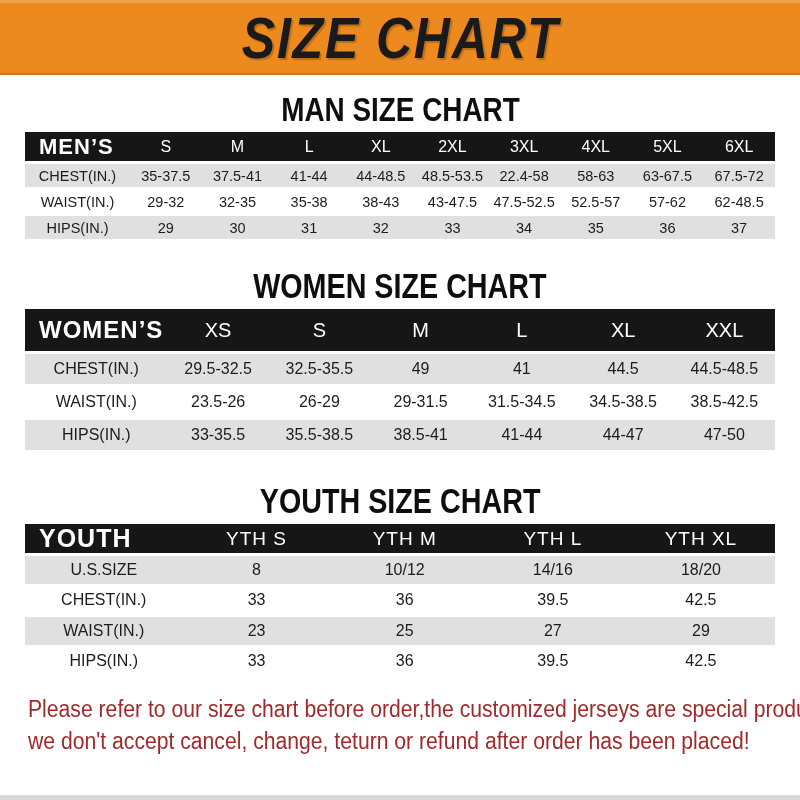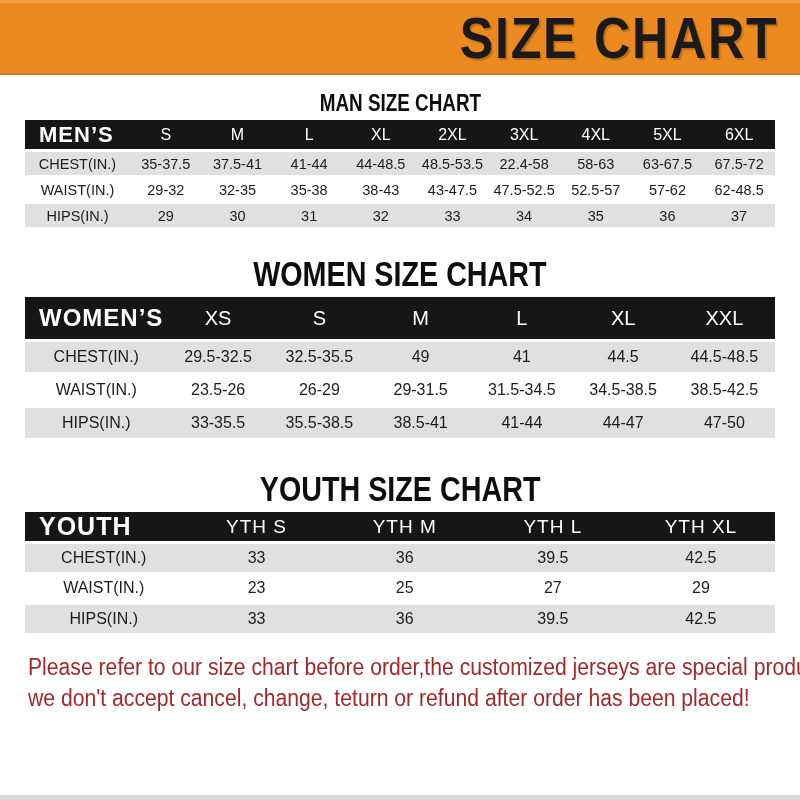--- a/index.html
+++ b/index.html
@@ -16,21 +16,22 @@
   }
 
   
   .banner {
     height: 70px;
     background: #EC8A20;
     border-top: 3px solid #f2a14b;
     border-bottom: 2px solid #c9781d;
     display: flex;
     align-items: center;
-    justify-content: flex-end;
+    justify-content: center;
+    font-style: italic;
   }
   .banner-text {
     display: inline-block;
     font-size: 57px;
     font-weight: bold;
     color: #1a1a1a;
     letter-spacing: 2px;
     transform: scaleX(0.88);
     text-shadow: 2px 2px 1px rgba(100, 58, 8, 0.35);
     white-space: nowrap;
@@ -41,21 +42,21 @@
     text-align: center;
     font-weight: bold;
     color: #0e0e0e;
     white-space: nowrap;
   }
   .section-title .condensed {
     display: inline-block;
     transform: scaleX(0.82);
     letter-spacing: 0px;
   }
-  .title-man   { margin-top: 15px; font-size: 23px; }
+  .title-man   { margin-top: 15px; font-size: 34px; }
   .title-women { margin-top: 24px; font-size: 35px; }
   .title-youth { margin-top: 28px; font-size: 35px; }
 
   
   table.size-table {
     width: 750px;
     margin: 0 auto;
     border-collapse: separate;
     border-spacing: 0 3px;
     table-layout: fixed;
@@ -278,20 +279,27 @@
       <tr>
         <th class="corner">YOUTH</th>
         <th>YTH S</th>
         <th>YTH M</th>
         <th>YTH L</th>
         <th>YTH XL</th>
       </tr>
     </thead>
     <tbody>
       <tr>
+        <th>U.S.SIZE</th>
+        <td>8</td>
+        <td>10/12</td>
+        <td>14/16</td>
+        <td>18/20</td>
+      </tr>
+      <tr>
         <th>CHEST(IN.)</th>
         <td>33</td>
         <td>36</td>
         <td>39.5</td>
         <td>42.5</td>
       </tr>
       <tr>
         <th>WAIST(IN.)</th>
         <td>23</td>
         <td>25</td>

